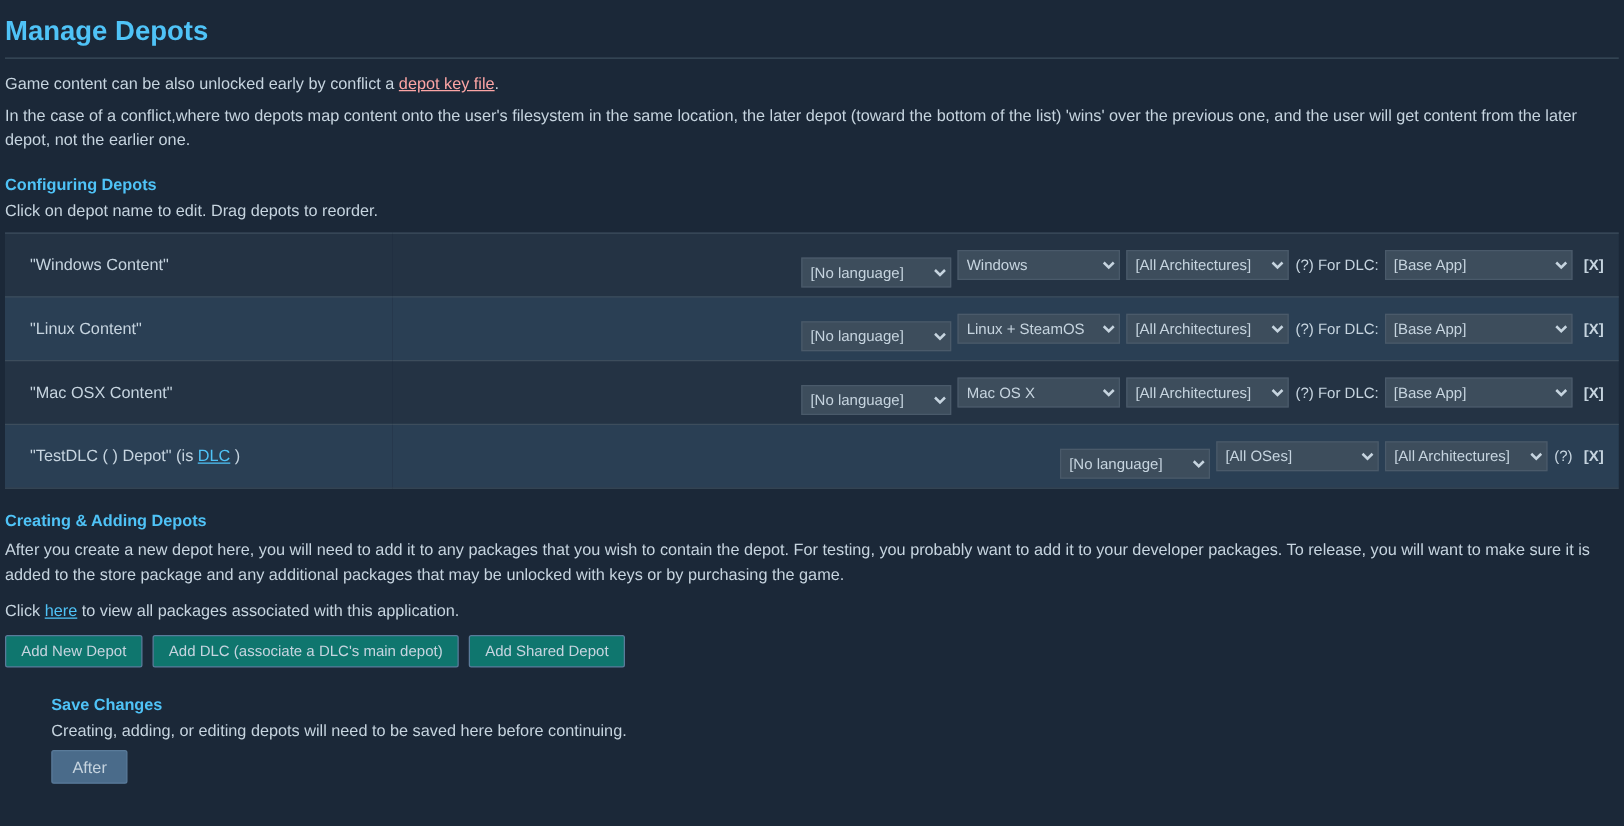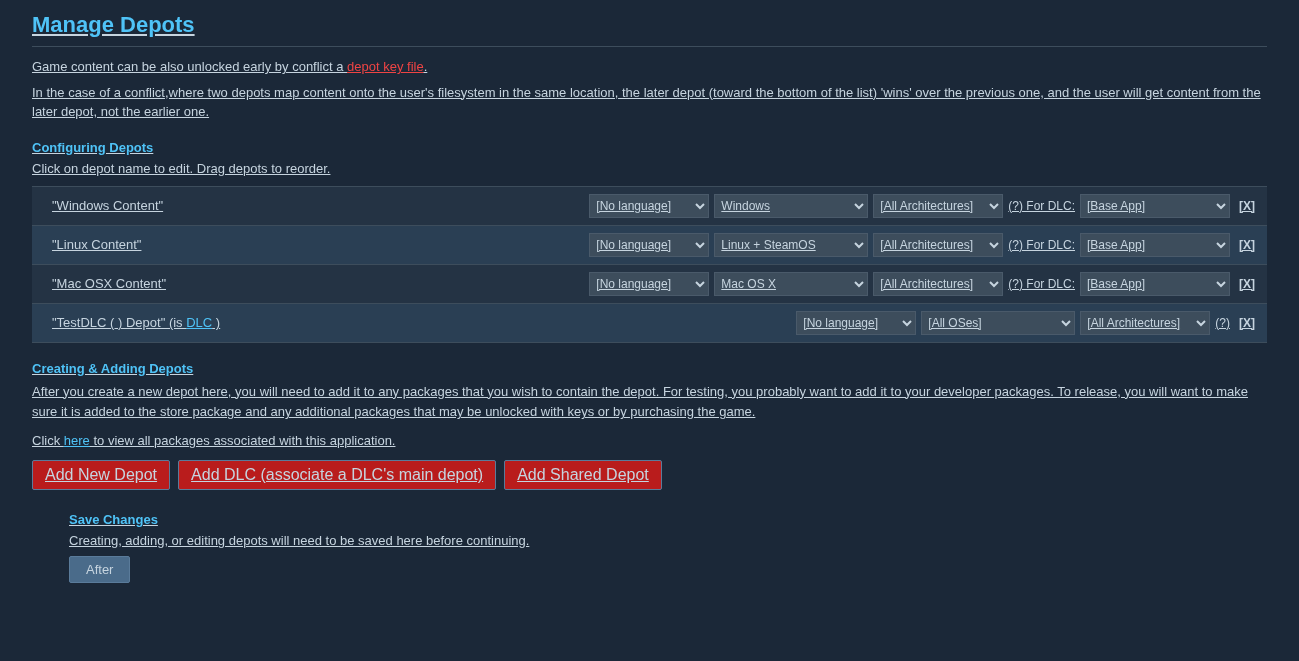--- a/index.html
+++ b/index.html
@@ -5,41 +5,40 @@
     * { box-sizing: border-box; margin: 0; padding: 0; }
     body {
       background-color: #1b2838;
       color: #c6d4df;
       font-family: Arial, sans-serif;
       font-size: 13px;
       width: 1299px;
       min-height: 661px;
     }
     .page-container {
-      padding: 12px 32px;
-      text-decoration: underline;
+      padding: 12px 4px;
     }
     .page-title {
       color: #4fc3f7;
       font-size: 22px;
       font-weight: bold;
       margin-bottom: 8px;
     }
     hr.divider {
       border: none;
       border-top: 1px solid #3d4d5c;
       margin-bottom: 10px;
     }
     .intro-text {
       margin-bottom: 6px;
       line-height: 1.5;
       color: #c6d4df;
     }
     .intro-text a {
-      color: #ef4444;
+      color: #fca5a5;
       text-decoration: underline;
     }
     .section-title {
       color: #4fc3f7;
       font-size: 13px;
       font-weight: bold;
       margin-top: 18px;
       margin-bottom: 6px;
     }
     .section-subtitle {
@@ -71,23 +70,24 @@
       background-color: #3d4d5c;
       color: #c6d4df;
       border: 1px solid #4a5a6a;
       padding: 3px 2px;
       font-size: 12px;
       cursor: pointer;
       height: 24px;
     }
     .depot-select-lang {
       width: 120px;
+      margin-top: 12px;
     }
     .depot-select-os {
-      width: 154px;
+      width: 130px;
     }
     .depot-select-arch {
       width: 130px;
     }
     .depot-select-dlc {
       width: 150px;
     }
     .for-dlc-label {
       color: #c6d4df;
       font-size: 12px;
@@ -118,25 +118,25 @@
     .creating-text a {
       color: #4fc3f7;
       text-decoration: underline;
     }
     .btn-row {
       display: flex;
       gap: 8px;
       margin-top: 8px;
     }
     .btn {
-      background-color: #b91c1c;
+      background-color: #0f766e;
       color: #c6d4df;
       border: 1px solid #5a7b9a;
       padding: 5px 12px;
-      font-size: 16px;
+      font-size: 12px;
       cursor: pointer;
       border-radius: 2px;
     }
     .save-section {
       margin-top: 22px;
       margin-left: 37px;
     }
     .save-note {
       color: #c6d4df;
       margin-bottom: 8px;

